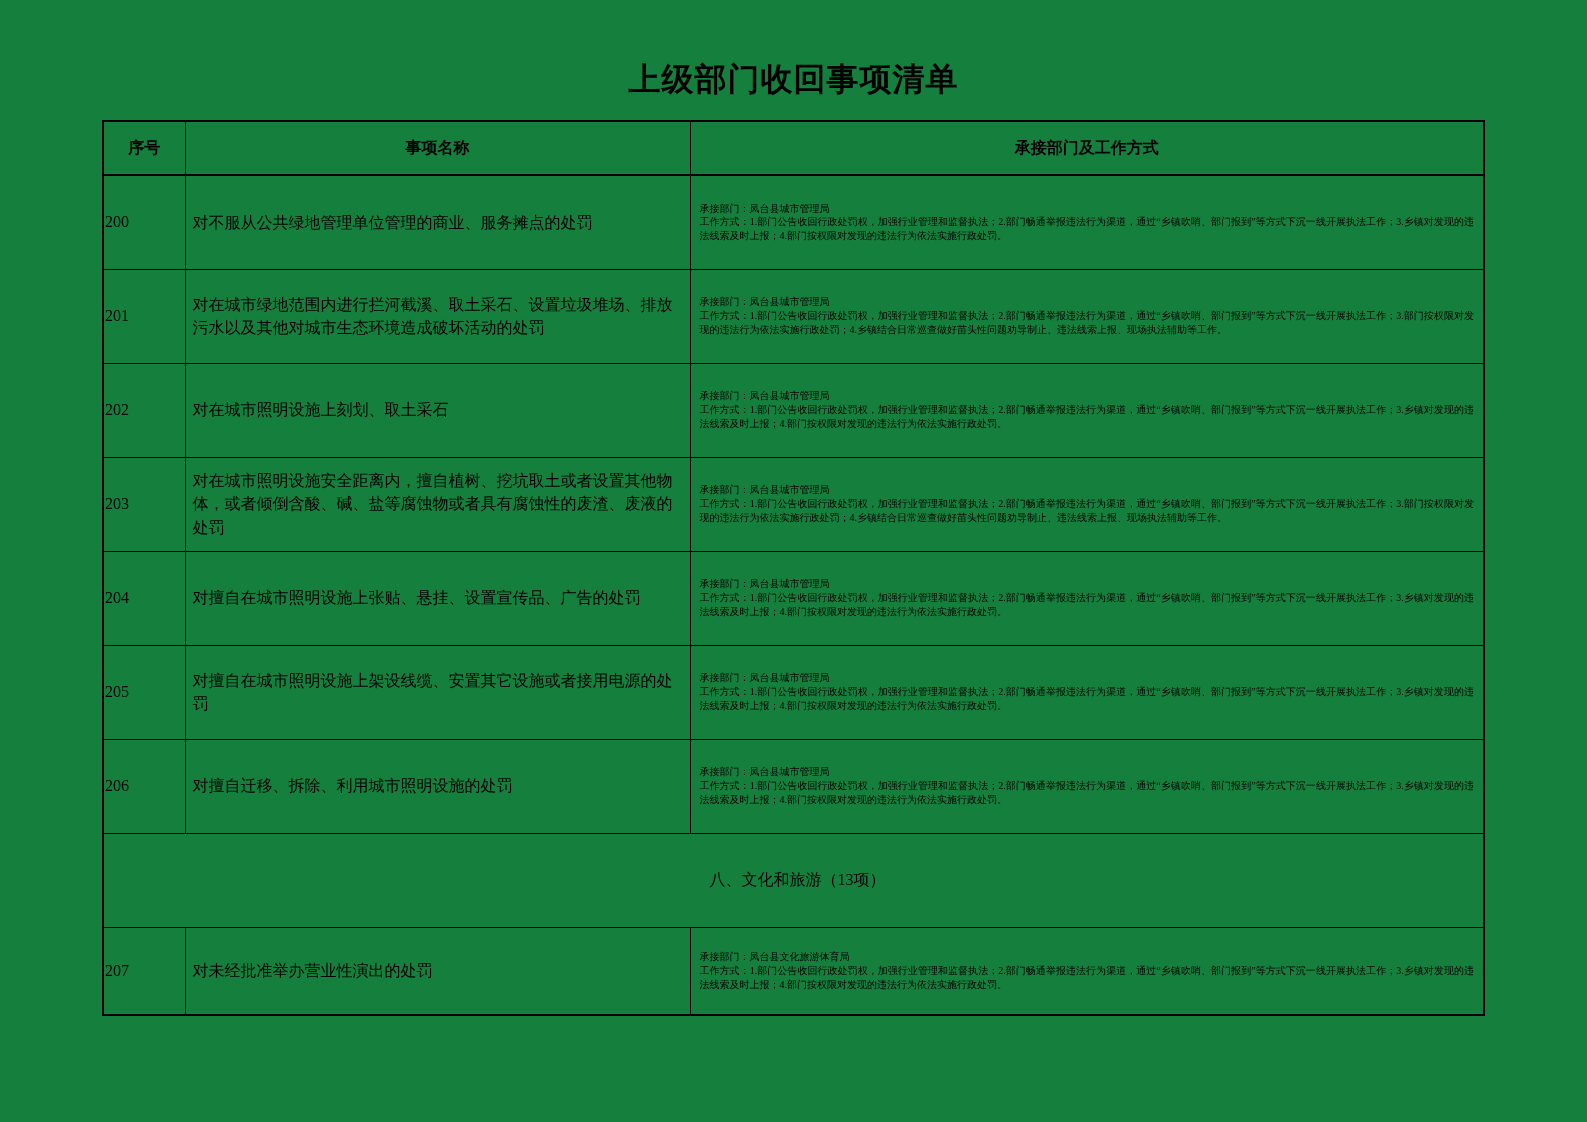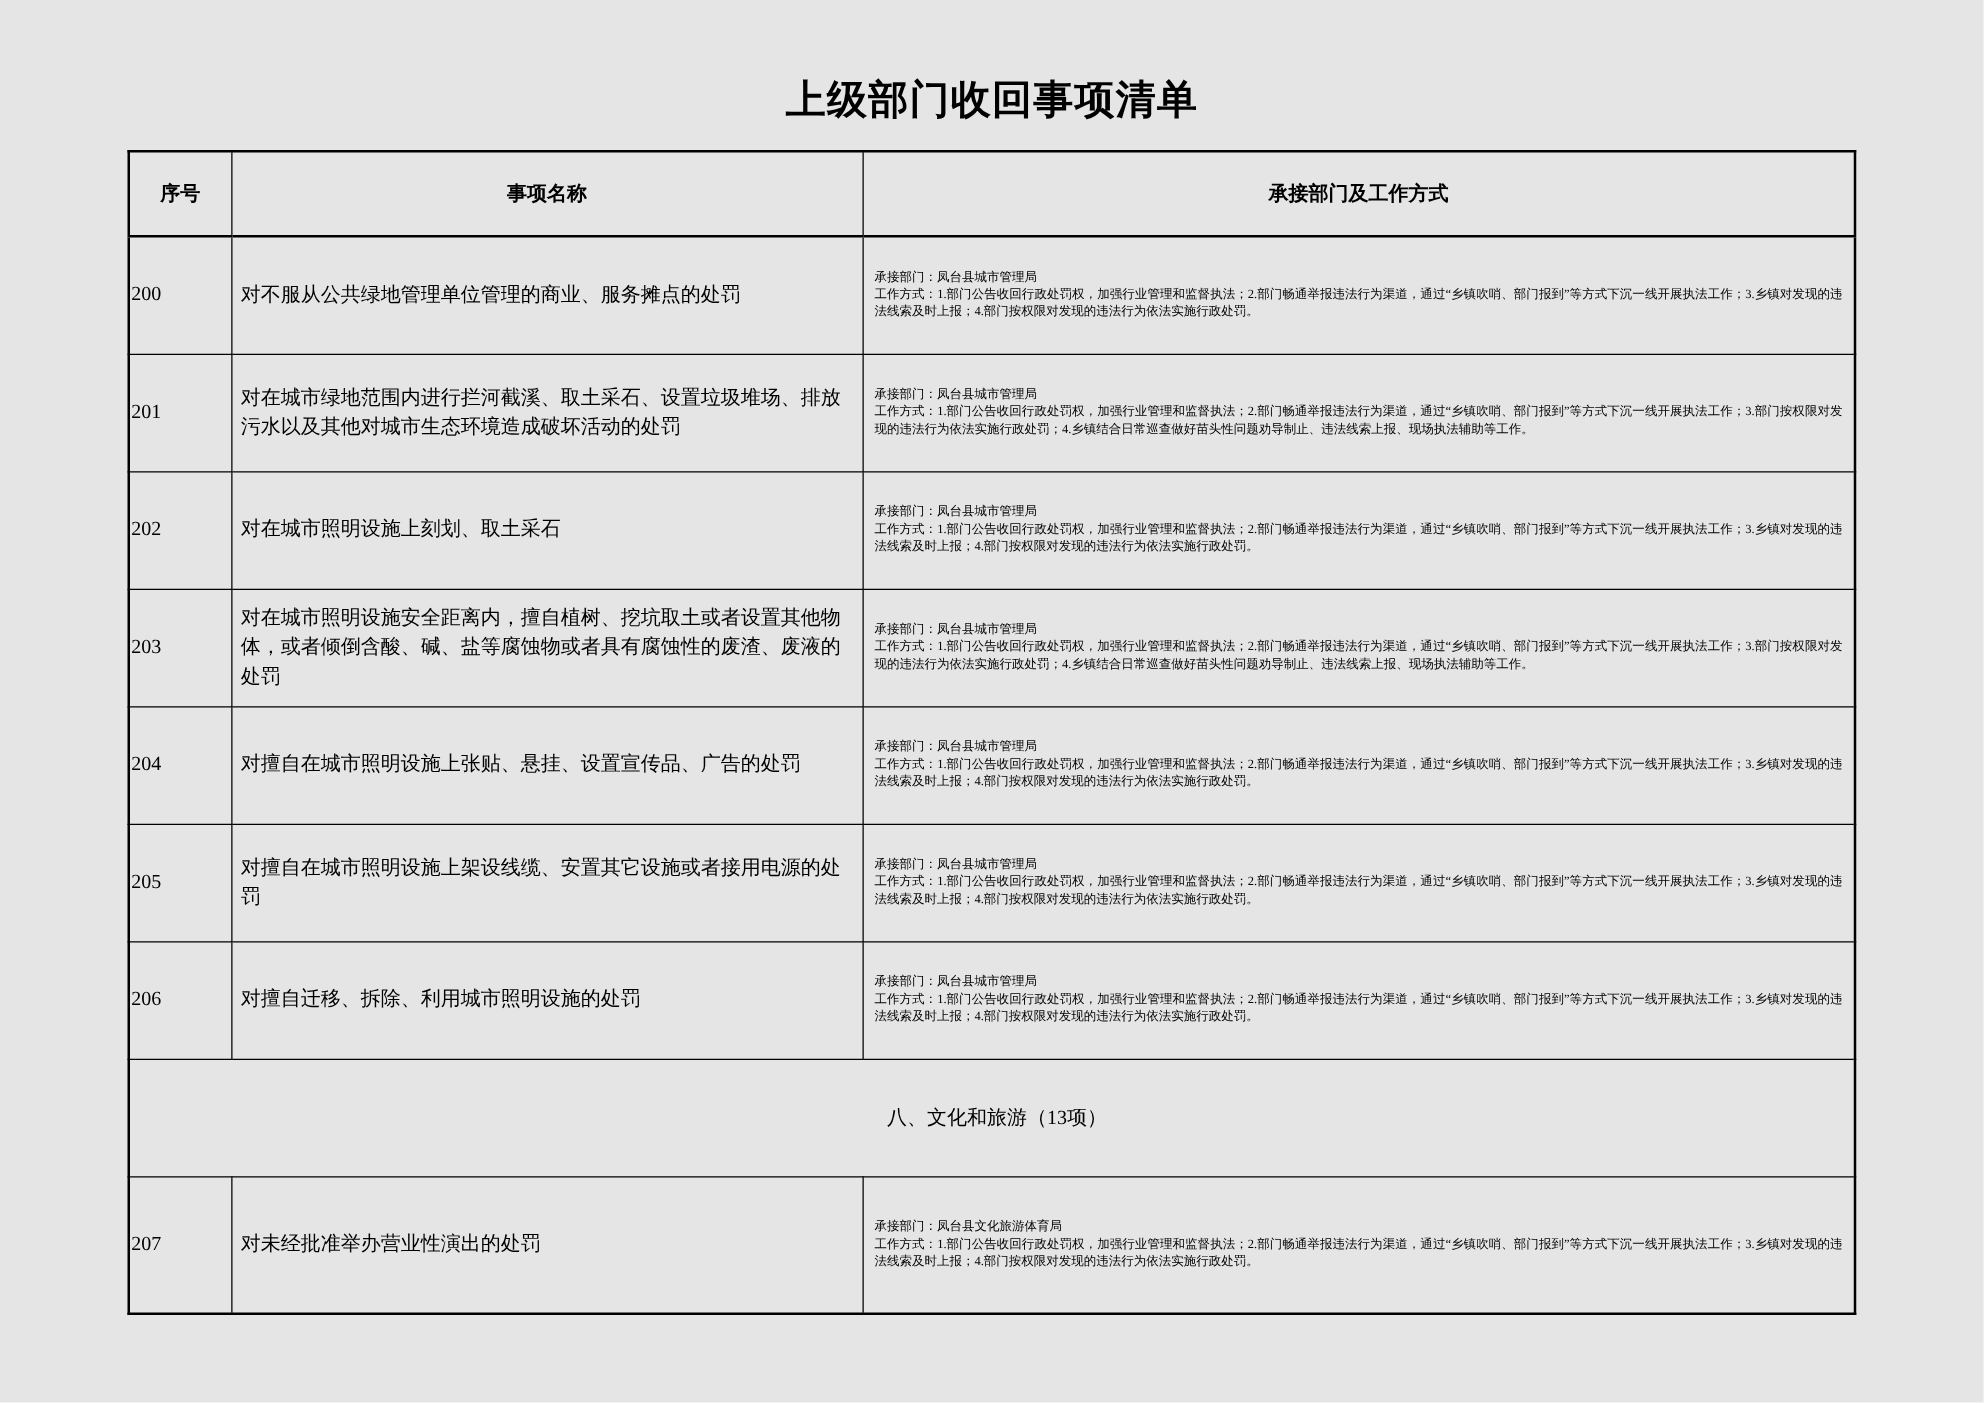--- a/index.html
+++ b/index.html
@@ -3,21 +3,21 @@
 <meta charset="utf-8">
 <style>
   html, body {
     margin: 0;
     padding: 0;
     background: #ffffff;
   }
   .page {
     width: 1587px;
     height: 1122px;
-    background: #e5e5e5;
+    background: #15803d;
     color: #000000;
     font-family: "Liberation Serif", "DejaVu Serif", serif;
     box-sizing: border-box;
     overflow: hidden;
     position: relative;
   }
   .doc-title {
     text-align: center;
     padding-top: 58px;
     font-size: 32px;
@@ -33,21 +33,21 @@
     margin: 20px auto 0 auto;
     border: 2px solid #000;
   }
   table.items th,
   table.items td {
     border: 1px solid #000;
     box-sizing: border-box;
     font-weight: normal;
   }
   tr.header-row th {
-    height: 68px;
+    height: 54px;
     font-weight: 700;
     font-size: 16px;
     text-align: center;
     vertical-align: middle;
     border-bottom: 2px solid #000;
   }
   col.c-id   { width: 82px;  }
   col.c-name { width: 505px; }
   col.c-dept { width: 794px; }
   td.cell-id {
@@ -65,21 +65,21 @@
   }
   td.cell-dept {
     text-align: left;
     vertical-align: middle;
     font-size: 10px;
     line-height: 1.38;
     padding: 5px 9px 5px 9px;
   }
   td.cell-dept .method { text-align: justify; }
   tr.data-row td { height: 94px; }
-  tr.last-row td { height: 110px; }
+  tr.last-row td { height: 88px; }
   tr.section-row td {
     height: 94px;
     font-size: 16px;
     text-align: center;
     vertical-align: middle;
     padding-left: 9px;
   }
   .page-footer {
     text-align: center;
     margin-top: 6px;

